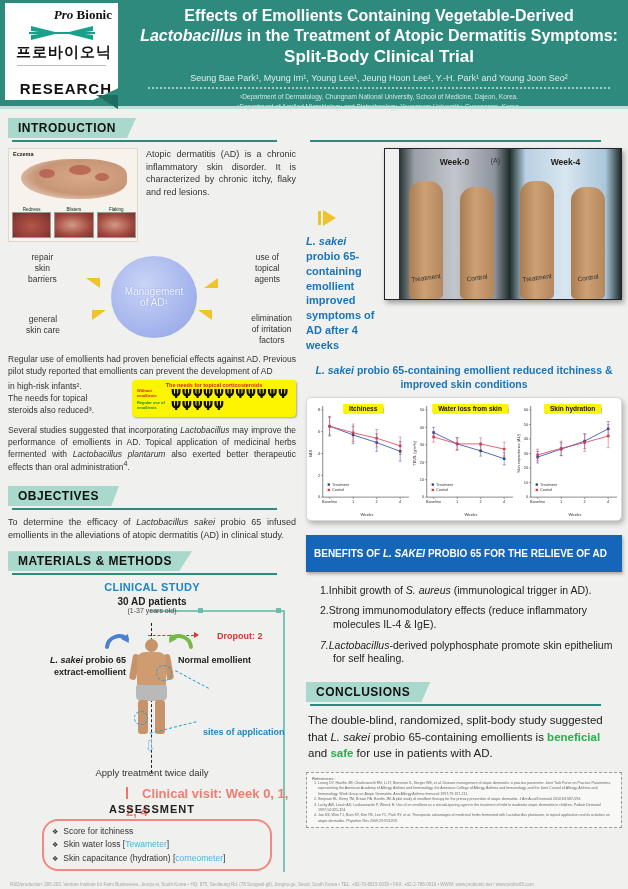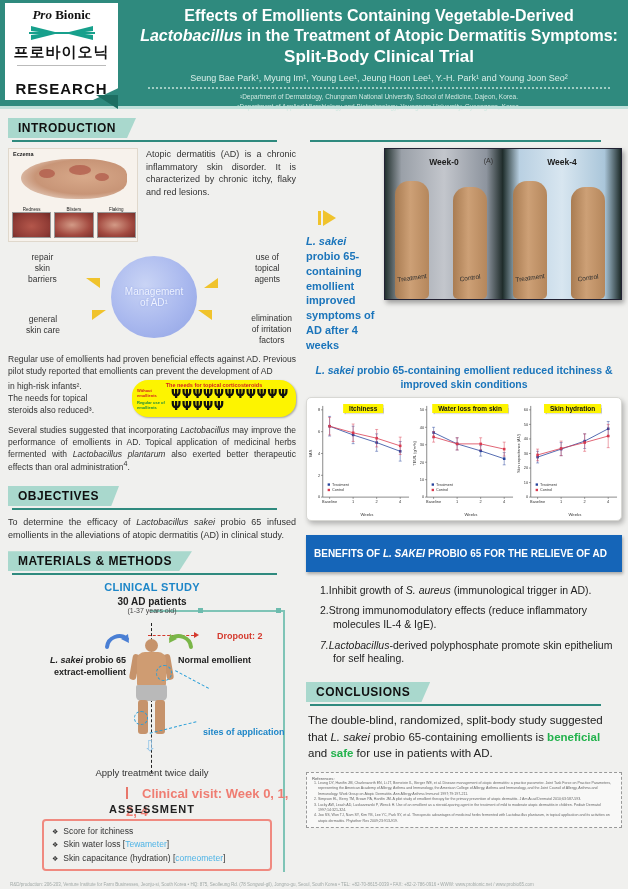--- a/index.html
+++ b/index.html
@@ -6,21 +6,21 @@
   body { font-family:"Liberation Sans", sans-serif; background:#888; }
   .poster { position:relative; width:628px; height:889px; background:#f0f0ee; overflow:hidden; margin:0 auto; }
   .it { font-style:italic; }
   .green { color:#22b24c; font-weight:bold; }
   .blue { color:#4db3e6; }
 
   
   .hdr { position:absolute; left:0; top:0; width:628px; height:106px; background:#2f8a7e; }
   .hdr-stripe { position:absolute; left:0; top:106px; width:628px; height:3px; background:#bfe0da; }
   .logo-card { position:absolute; left:5px; top:3px; width:113px; height:97px; background:#fff;
-    box-shadow:2px 3px 5px rgba(0,0,0,.4); clip-path:polygon(0 0,100% 0,100% 88%,78% 100%,0 100%); padding:4px 6px; text-align:center; }
+    box-shadow:2px 3px 5px rgba(0,0,0,.4); clip-path:polygon(0 0,100% 0,100% 88%,78% 100%,0 100%); padding:4px 6px; text-align:right; }
   .logo-brand { font-family:"Liberation Serif", serif; font-size:13px; color:#111; }
   .logo-brand .pro { font-style:italic; font-weight:bold; }
   .logo-brand .bionic { font-weight:bold; }
   .logo-x { display:block; margin:1px auto; }
   .logo-kr { font-size:15px; font-weight:bold; color:#111; letter-spacing:1px; }
   .logo-div { border-top:1px solid #bbb; margin:3px 6px; }
   .logo-research { font-size:15px; font-weight:bold; color:#111; letter-spacing:1px; margin-top:14px; }
   .logo-year { font-size:15px; font-weight:bold; color:#111; text-decoration:underline; }
   .logo-fold { position:absolute; left:96px; top:95px; width:0; height:0;
     border-left:22px solid transparent; border-top:14px solid #1d6e62; }
@@ -68,21 +68,21 @@
   .m-br { right:4px; bottom:2px; text-align:center; }
   .tri { position:absolute; width:0; height:0; border-style:solid; }
   .t-tl { left:78px; top:32px; border-width:0 14px 10px 0; border-color:transparent #f0c32c transparent transparent; }
   .t-tr { right:78px; top:32px; border-width:0 0 10px 14px; border-color:transparent transparent #f0c32c transparent; }
   .t-bl { left:84px; bottom:28px; border-width:10px 14px 0 0; border-color:#f0c32c transparent transparent transparent; }
   .t-br { right:84px; bottom:28px; border-width:10px 0 0 14px; border-color:#f0c32c transparent transparent transparent; }
 
   
   .p2-row { display:flex; gap:6px; margin-top:2px; margin-bottom:8px; }
   .p2-left { width:118px; font-size:8.5px; color:#333; line-height:1.45; flex:none; }
-  .steroid-box { flex:1; background:#fdf400; border-radius:16px; padding:2px 5px; box-shadow:1px 1px 2px rgba(0,0,0,.3); }
+  .steroid-box { flex:1; background:#fdf400; border-radius:4px; padding:2px 5px; box-shadow:1px 1px 2px rgba(0,0,0,.3); }
   .sb-title { font-size:5.5px; font-weight:bold; color:#d42020; text-align:center; }
   .sb-row { display:flex; align-items:center; line-height:1; }
   .sb-lab { width:34px; font-size:4px; font-weight:bold; flex:none; line-height:1.2; }
   .sb-lab.red { color:#d42020; } .sb-lab.grn { color:#1a8a3c; }
   .sb-icons { font-size:12px; font-weight:bold; color:#101010; letter-spacing:.5px; font-family:"DejaVu Sans", sans-serif; }
 
   
   .obj-text { font-size:9px; margin-bottom:10px; }
   .clinical { position:relative; height:328px; }
   .cs-title { text-align:center; font-size:11px; font-weight:bold; color:#1d86c8; letter-spacing:.3px; }
@@ -111,34 +111,34 @@
   .app-line { position:absolute; border-top:1.5px dashed #2a9fd8; }
   .al1 { left:165px; top:40px; width:38px; transform:rotate(28deg); }
   .al2 { left:141px; top:88px; width:48px; transform:rotate(-14deg); }
   .sites-lab { position:absolute; left:195px; top:88px; font-size:9px; font-weight:bold; color:#1d86c8; }
   .down-blue { position:absolute; left:136px; top:98px; font-size:15px; color:#8fc3e8; font-family:"DejaVu Sans", sans-serif; }
   .apply { position:absolute; left:0; top:186px; width:288px; text-align:center; font-size:9.5px; color:#333; }
   .visit-row { position:absolute; left:118px; top:202px; }
   .visit-bar { display:inline-block; width:2px; height:12px; background:#e8766a; vertical-align:middle; }
   .visit-txt { font-size:13px; font-weight:bold; color:#ef7d72; margin-left:14px; vertical-align:middle; }
   .assess-h { position:absolute; left:0; top:222px; width:288px; text-align:center; font-size:11px; font-weight:bold; color:#222; letter-spacing:1px; }
-  .assess-box { position:absolute; left:34px; top:238px; width:230px; border:2px solid #f08a80; border-radius:4px; padding:4px 8px; }
+  .assess-box { position:absolute; left:34px; top:238px; width:230px; border:2px solid #f08a80; border-radius:16px; padding:4px 8px; }
   .assess-item { font-size:8.5px; color:#333; line-height:1.55; }
   .assess-item .bullet { margin-right:5px; font-family:"DejaVu Sans", sans-serif; font-size:7px; color:#333; }
 
   
   .res-row { display:flex; gap:6px; margin-bottom:10px; }
   .res-cap { width:72px; flex:none; padding-top:60px; }
   .pointer { margin-bottom:8px; padding-left:12px; }
   .pointer .pbar { display:inline-block; width:3px; height:14px; background:#f0c32c; vertical-align:middle; }
   .pointer .ptri { display:inline-block; width:0; height:0; border-top:8px solid transparent; border-bottom:8px solid transparent; border-left:13px solid #f0c32c; vertical-align:middle; margin-left:2px; }
   .cap-text { font-size:11px; font-weight:bold; color:#1b75bb; line-height:1.35; }
   .photo { flex:1; height:152px; display:flex; border:1px solid #223; box-shadow:2px 3px 5px rgba(0,0,0,.35); }
   .ph { position:relative; width:50%; height:100%; overflow:hidden; }
-  .ph-l { background:linear-gradient(90deg,#23312f 0%, #9aa0a8 14%, #c3c6cc 50%, #8d949e 86%, #1d2a28 100%); }
+  .ph-l { background:linear-gradient(90deg,#23312f 0%, #9aa0a8 14%, #c3c6cc 50%, #8d949e 86%, #1d2a28 100%);margin-left:14px; }
   .ph-r { background:linear-gradient(90deg,#21302e 0%, #b9d0e2 14%, #d8e6f0 50%, #aac6da 86%, #1d2a28 100%); }
   .week-lab { position:absolute; top:8px; width:100%; text-align:center; font-size:8.5px; font-weight:bold; color:#1c1c1c; }
   .a-lab { position:absolute; top:8px; right:10px; font-size:7px; color:#333; }
   .arm { position:absolute; bottom:0; width:34px; height:118px; border-radius:14px 14px 5px 5px; background:linear-gradient(90deg,#a97c52 0%, #cda076 45%, #b5875c 100%); }
   .arm.a1 { left:10px; } .arm.a2 { right:16px; height:112px; }
   .arm-lab { position:absolute; bottom:18px; width:100%; text-align:center; font-size:6.5px; color:#2e2e2e; transform:rotate(-8deg); }
   .rd-head2 { text-align:center; font-size:10.5px; font-weight:bold; color:#1b75bb; line-height:1.35; margin:4px 4px 6px; }
   .charts-panel { background:#fff; border:1px solid #d8d8d4; border-radius:5px; box-shadow:2px 3px 5px rgba(0,0,0,.25); display:flex; padding:4px 2px 2px; gap:2px; margin-bottom:14px; }
   .chart-cell { position:relative; width:33.3%; }
   .chip { position:absolute; left:50%; top:2px; transform:translateX(-42%); background:#fdf400; font-size:6.5px; font-weight:bold; color:#111; padding:1px 6px; white-space:nowrap; box-shadow:1px 1px 1px rgba(0,0,0,.25); z-index:2; }

